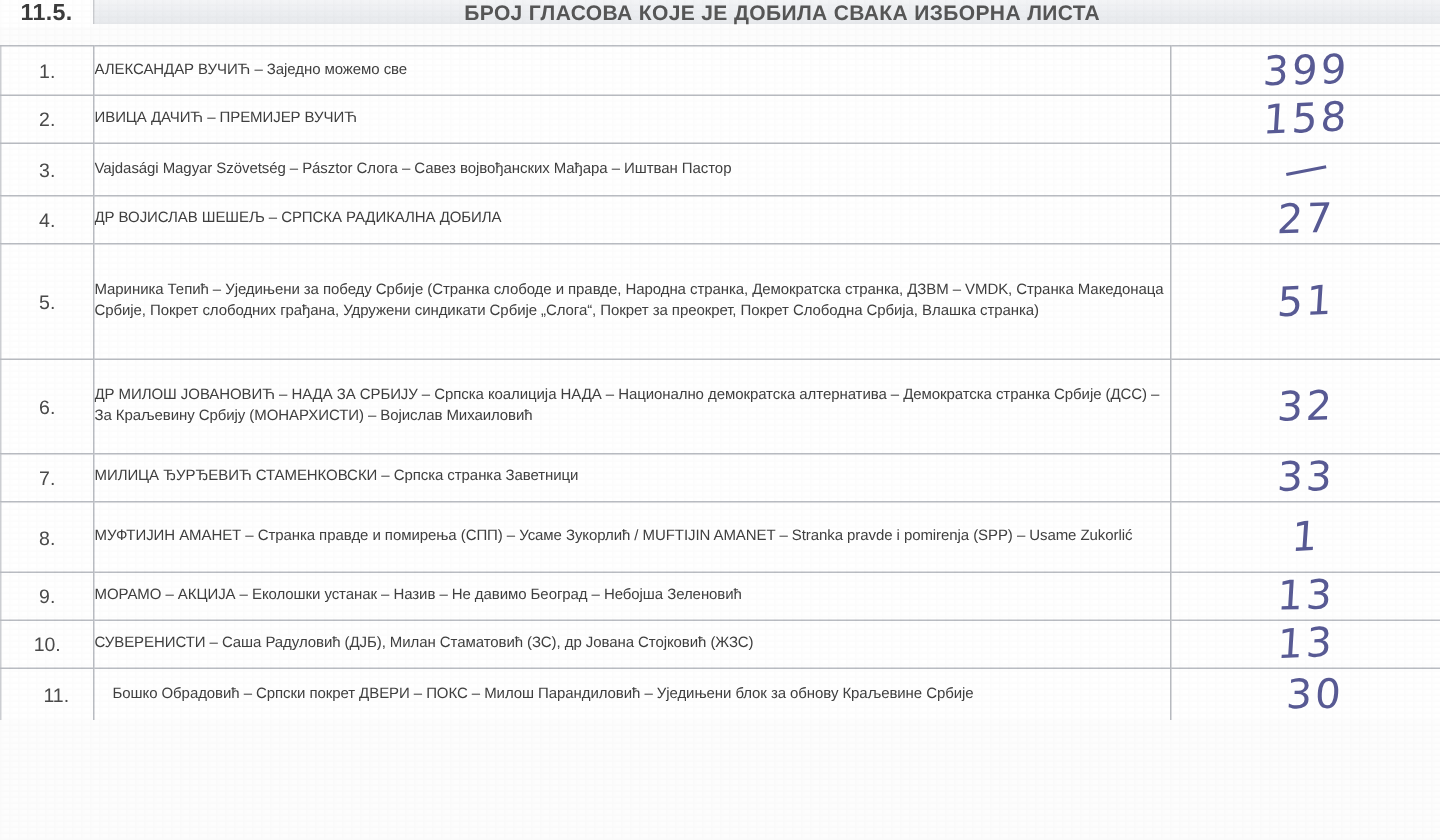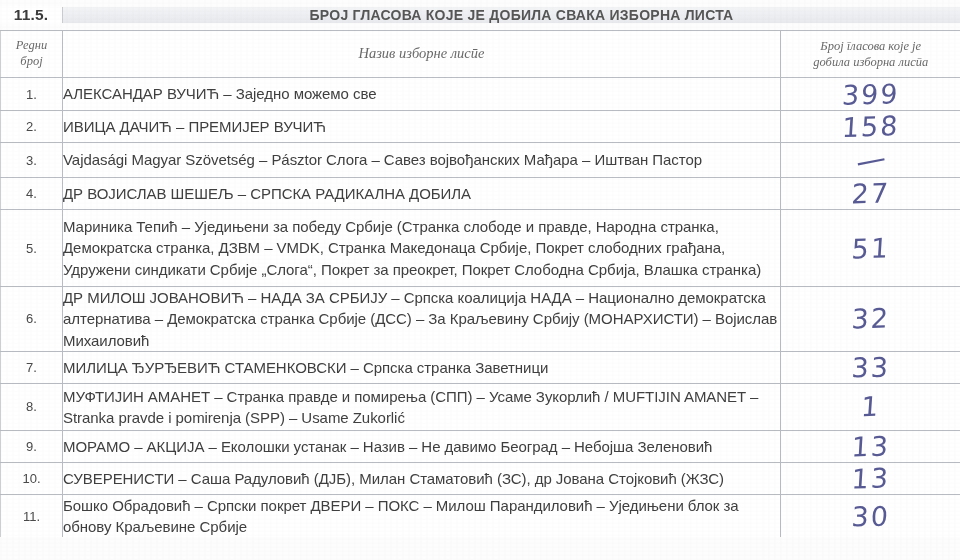--- a/index.html
+++ b/index.html
@@ -21,21 +21,21 @@
   #grain{
     position:absolute;inset:0;pointer-events:none;z-index:30;
     background:
       repeating-linear-gradient(0deg,rgba(0,0,0,.012) 0px,rgba(0,0,0,0) 2px,rgba(0,0,0,0) 4px),
       repeating-linear-gradient(90deg,rgba(0,0,0,.010) 0px,rgba(0,0,0,0) 3px,rgba(0,0,0,0) 6px);
     mix-blend-mode:multiply;opacity:.75;
   }
 
   
   .title-band{
-    display:flex;align-items:center;height:30px;width:960px;
+    display:flex;align-items:flex-start;height:30px;width:960px;
     box-sizing:border-box;
   }
   .title-num{
     width:62px;flex:0 0 62px;
     display:flex;align-items:center;justify-content:center;
     font-size:15.5px;font-weight:bold;color:#3b3b3b;
     letter-spacing:.2px;
     background:#ffffff;
   }
   .title-main{
@@ -87,21 +87,21 @@
 
   
   td.cell-num{
     text-align:center;
     font-size:13px;
     color:#4a4a4a;
     font-family:"Liberation Sans","DejaVu Sans",sans-serif;
   }
   td.cell-name{
     padding:4px 6px 4px 9px;
-    font-size:15px;
+    font-size:10px;
     line-height:1.42;
     color:#3f3f3f;
     text-align:left;
     font-family:"Liberation Sans","DejaVu Sans",sans-serif;
     letter-spacing:-0.05px;
   }
   td.cell-votes{
     text-align:center;
     padding:0 26px 0 0;
   }
@@ -125,21 +125,21 @@
   .hand.r3{transform:rotate(-0.6deg) skewX(-4deg);}
   .hand.r4{transform:rotate(-3deg) skewX(-7deg);}
 
   
   tr.h1 td{height:32px;}
   tr.h2 td{height:30px;}
   tr.h3 td{height:34px;}
   tr.tall3 td{height:62px;}
   tr.tall4 td{height:76px;}
   tr.tall2 td{height:46px;}
-  tr.last td{height:34px;}
+  tr.last td{height:34px;padding-left:12px;}
 
   
   tr.last td{border-bottom:none;}
   .clip-note{overflow:hidden;}
 </style>
 </head>
 <body>
 
 <div id="scan">
 
@@ -148,31 +148,20 @@
     <div class="title-main">БРОЈ ГЛАСОВА КОЈЕ ЈЕ ДОБИЛА СВАКА ИЗБОРНА ЛИСТА</div>
   </div>
 
   <table class="proto">
     <colgroup>
       <col class="c-num">
         <col class="c-name">
         <col class="c-votes">
     </colgroup>
     <tbody id="tbody-root">
-      <tr class="hdr">
-        <td class="hdr-italic hdr-num">
-          <span>Редни</span><br>
-          <span>број</span>
-        </td>
-        <td class="hdr-italic hdr-name">Назив изборне лисūе</td>
-        <td class="hdr-italic hdr-votes">
-          <span>Број īласова које је</span><br>
-          <span>добила изборна лисūа</span>
-        </td>
-      </tr>
     <tr class="h1">
           <td class="cell-num">1.</td>
           <td class="cell-name clip-note">АЛЕКСАНДАР ВУЧИЋ – Заједно можемо све</td>
           <td class="cell-votes">
             <span class="hand " style="color: rgb(75, 78, 146);">399</span>
           </td>
         </tr>
         <tr class="h2">
           <td class="cell-num">2.</td>
           <td class="cell-name clip-note">ИВИЦА ДАЧИЋ – ПРЕМИЈЕР ВУЧИЋ</td>

